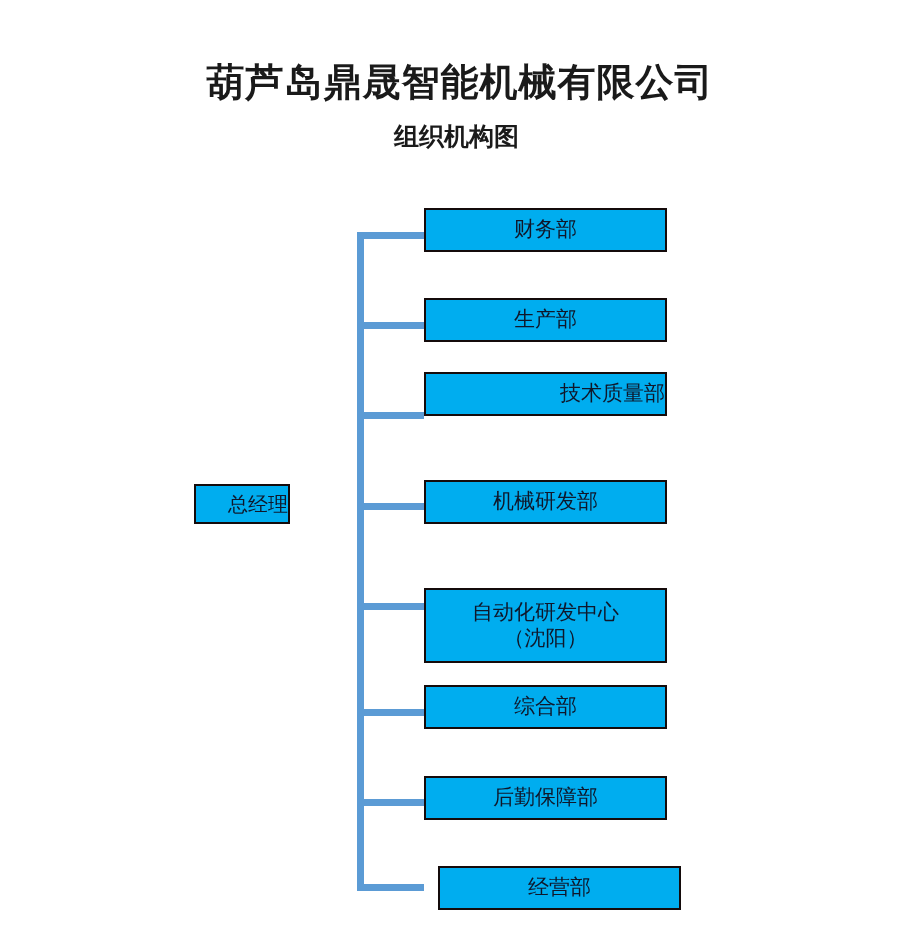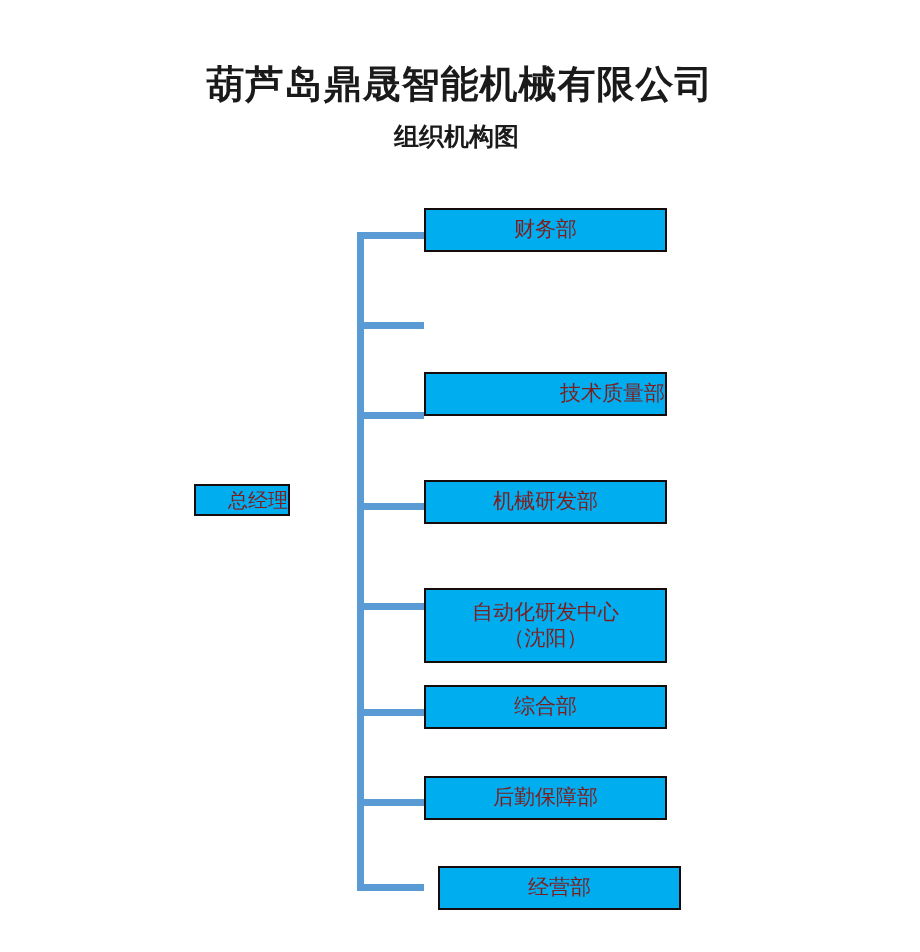--- a/index.html
+++ b/index.html
@@ -22,21 +22,21 @@
 
   
   .title-block {
     position: absolute;
     left: 0;
     top: 62px;
     width: 920px;
     text-align: center;
   }
   .main-title {
-    font-family: Liberation Serif, serif;
+    font-family: Liberation Mono, monospace;
     font-size: 38px;
     font-weight: 700;
     color: #1a1a1a;
     letter-spacing: 1px;
     line-height: 1.2;
     white-space: nowrap;
   }
   .sub-title {
     font-family: "DejaVu Serif", "Liberation Serif", serif;
     font-size: 25px;
@@ -73,30 +73,30 @@
     border: 2px solid #140b0b;
     display: flex;
     align-items: center;
     justify-content: center;
     text-align: center;
   }
   .node-label {
     font-family: "DejaVu Serif", "Liberation Serif", serif;
     font-size: 21px;
     font-weight: 400;
-    color: #7f1d1d;
+    color: #0f172a;
     line-height: 1.22;
     white-space: pre-line;
   }
 
   .manager-box {
     left: 194px;
     top: 484px;
     width: 96px;
-    height: 32px;
+    height: 40px;
     padding-left: 32px;
   }
   .manager-box .node-label {
     font-size: 20px;
   }
 
   .dept-box {
     left: 424px;
     width: 243px;
     height: 44px;
@@ -127,20 +127,23 @@
   <div class="branch" style="top:884px;"></div>
 
   <div class="node-box manager-box">
     <span class="node-label">总经理</span>
   </div>
 
   <div class="node-box dept-box" style="top:208px;">
     <span class="node-label">财务部</span>
   </div>
 
+  <div class="node-box dept-box" style="top:298px;">
+    <span class="node-label">生产部</span>
+  </div>
 
   <div class="node-box dept-box" style="top:372px;justify-content:flex-end;">
     <span class="node-label">技术质量部</span>
   </div>
 
   <div class="node-box dept-box" style="top:480px;">
     <span class="node-label">机械研发部</span>
   </div>
 
   <div class="node-box dept-box tall" style="top:588px;">

